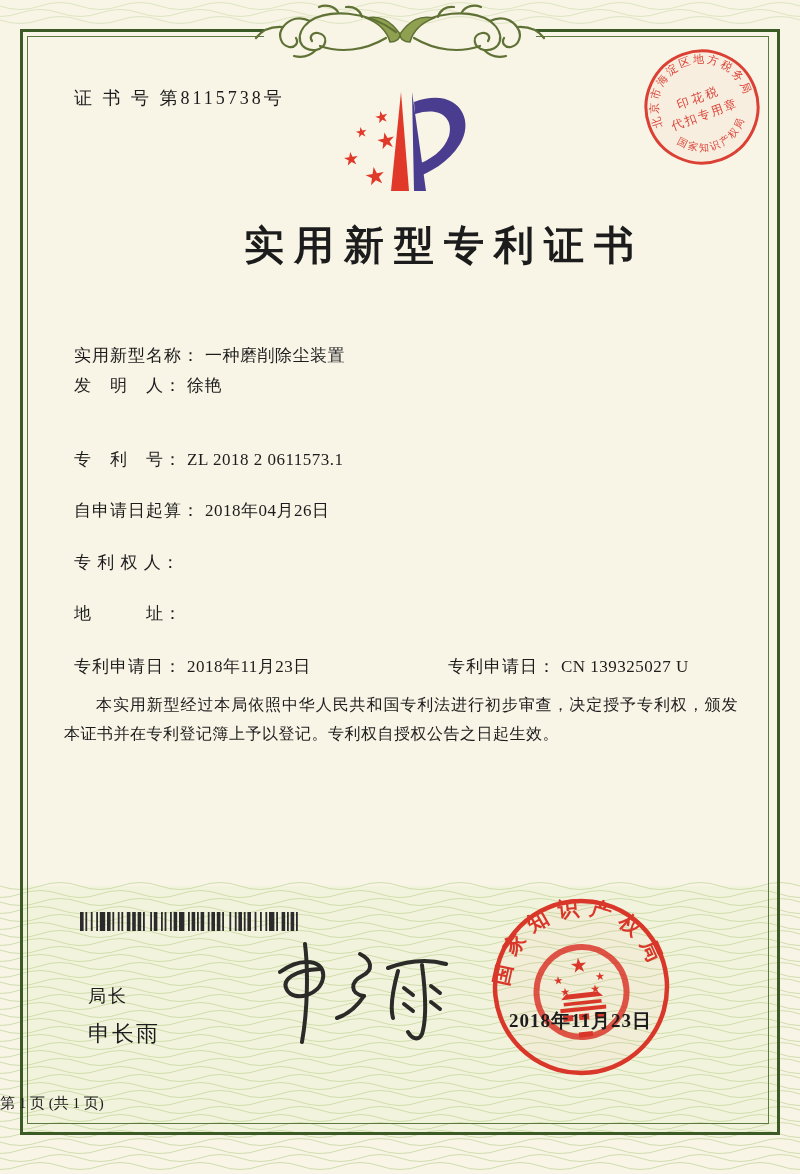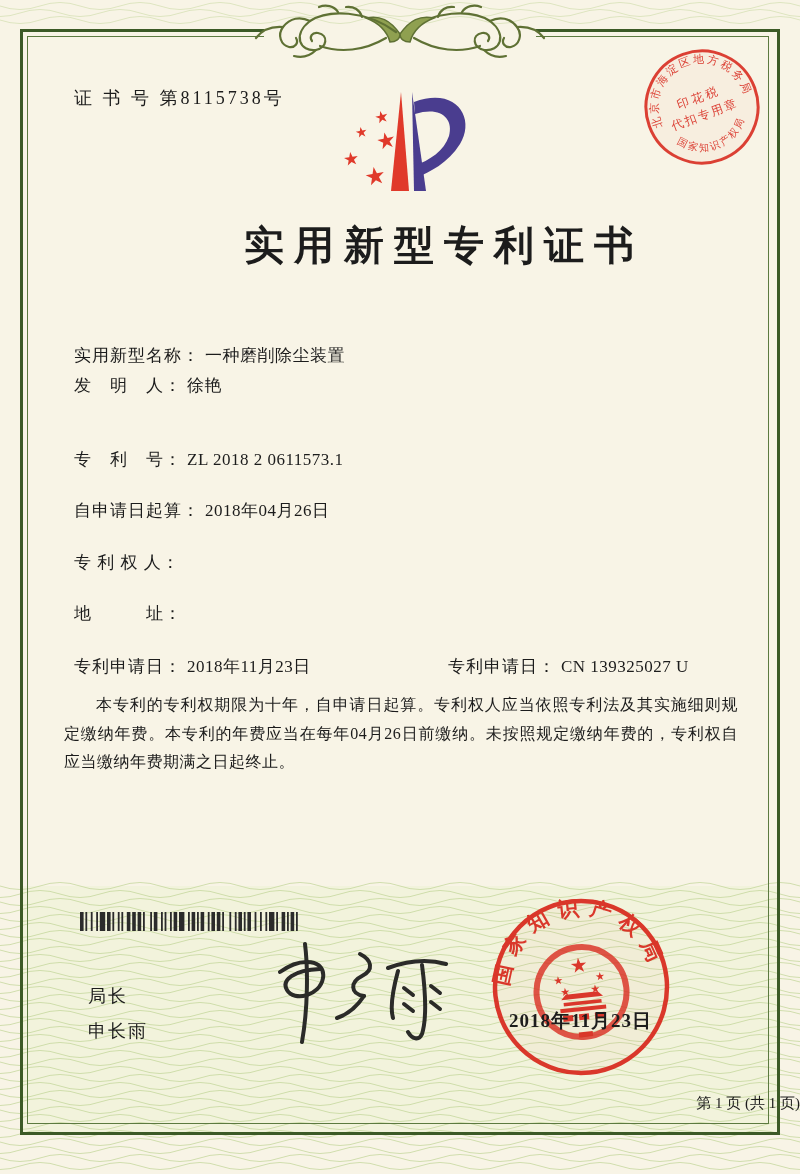--- a/index.html
+++ b/index.html
@@ -35,26 +35,26 @@
   .frow{left:74px;display:flex;align-items:flex-end;font-size:17px;line-height:26px;}
   .flabel{white-space:pre;letter-spacing:1px;}
   .fcolon{margin-right:6px;}
   .fvalue{letter-spacing:0.5px;}
   .fvalue.addr{width:432px;text-align:justify;}
   .body-text{left:64px;top:691px;width:674px;font-size:16px;line-height:28.6px;
     text-align:justify;}
   .body-text p{margin:0;text-indent:2em;letter-spacing:0.5px;}
   .barcode{left:80px;top:912px;}
   .signer-title{left:88px;top:984px;font-size:18px;letter-spacing:2px;}
-  .signer-name{left:88px;top:1019px;font-size:18px;letter-spacing:2px;}
+  .signer-name{left:88px;top:1019px;font-size:22px;letter-spacing:2px;}
   .signature{left:232px;top:938px;}
   .stamp-bottom{left:488px;top:894px;}
   .seal-date{left:498px;top:1008px;width:165px;text-align:center;
     font-size:19px;font-weight:700;letter-spacing:1px;z-index:4;}
-  .footer{left:0;top:1094px;width:800px;text-align:right;font-size:15px;z-index:3;}
+  .footer{left:0;top:1094px;width:800px;text-align:left;font-size:15px;z-index:3;}
   .red-ink{fill:var(--seal-red);}
   text{font-family:"Liberation Serif","DejaVu Serif",serif;}
 </style>
 </head>
 <body>
 
 <div class="page">
 
   <svg class="bg-svg" width="800" height="1174" aria-hidden="true">
     <defs>
@@ -192,21 +192,21 @@
       <span class="fcolon">：</span>
     <span class="fvalue">2018年11月23日</span>
   </div>
   <div class="abs frow" style="top:654px;left:448px">
     <span class="flabel">专利申请日</span>
       <span class="fcolon">：</span>
     <span class="fvalue">CN 139325027 U</span>
   </div>
 
   <div class="abs body-text">
-    <p>本专利的专利权期限为十年，自申请日起算。专利权人应当依照专利法及其实施细则规定缴纳年费。本专利的年费应当在每年04月26日前缴纳。未按照规定缴纳年费的，专利权自应当缴纳年费期满之日起终止。</p>
+    <p>本实用新型经过本局依照中华人民共和国专利法进行初步审查，决定授予专利权，颁发本证书并在专利登记簿上予以登记。专利权自授权公告之日起生效。</p>
   </div>
 
   <svg class="abs barcode" id="barcode" width="224" height="20">
       <rect x="0" y="0" width="3.6" height="19" fill="#2b2b2b"></rect>
       <rect x="5.4" y="0" width="1.8" height="19" fill="#2b2b2b"></rect>
       <rect x="10.8" y="0" width="1.8" height="19" fill="#2b2b2b"></rect>
       <rect x="16.200000000000003" y="0" width="1.8" height="19" fill="#2b2b2b"></rect>
       <rect x="19.800000000000004" y="0" width="5.4" height="19" fill="#2b2b2b"></rect>
       <rect x="27.000000000000004" y="0" width="3.6" height="19" fill="#2b2b2b"></rect>
       <rect x="32.400000000000006" y="0" width="1.8" height="19" fill="#2b2b2b"></rect>

